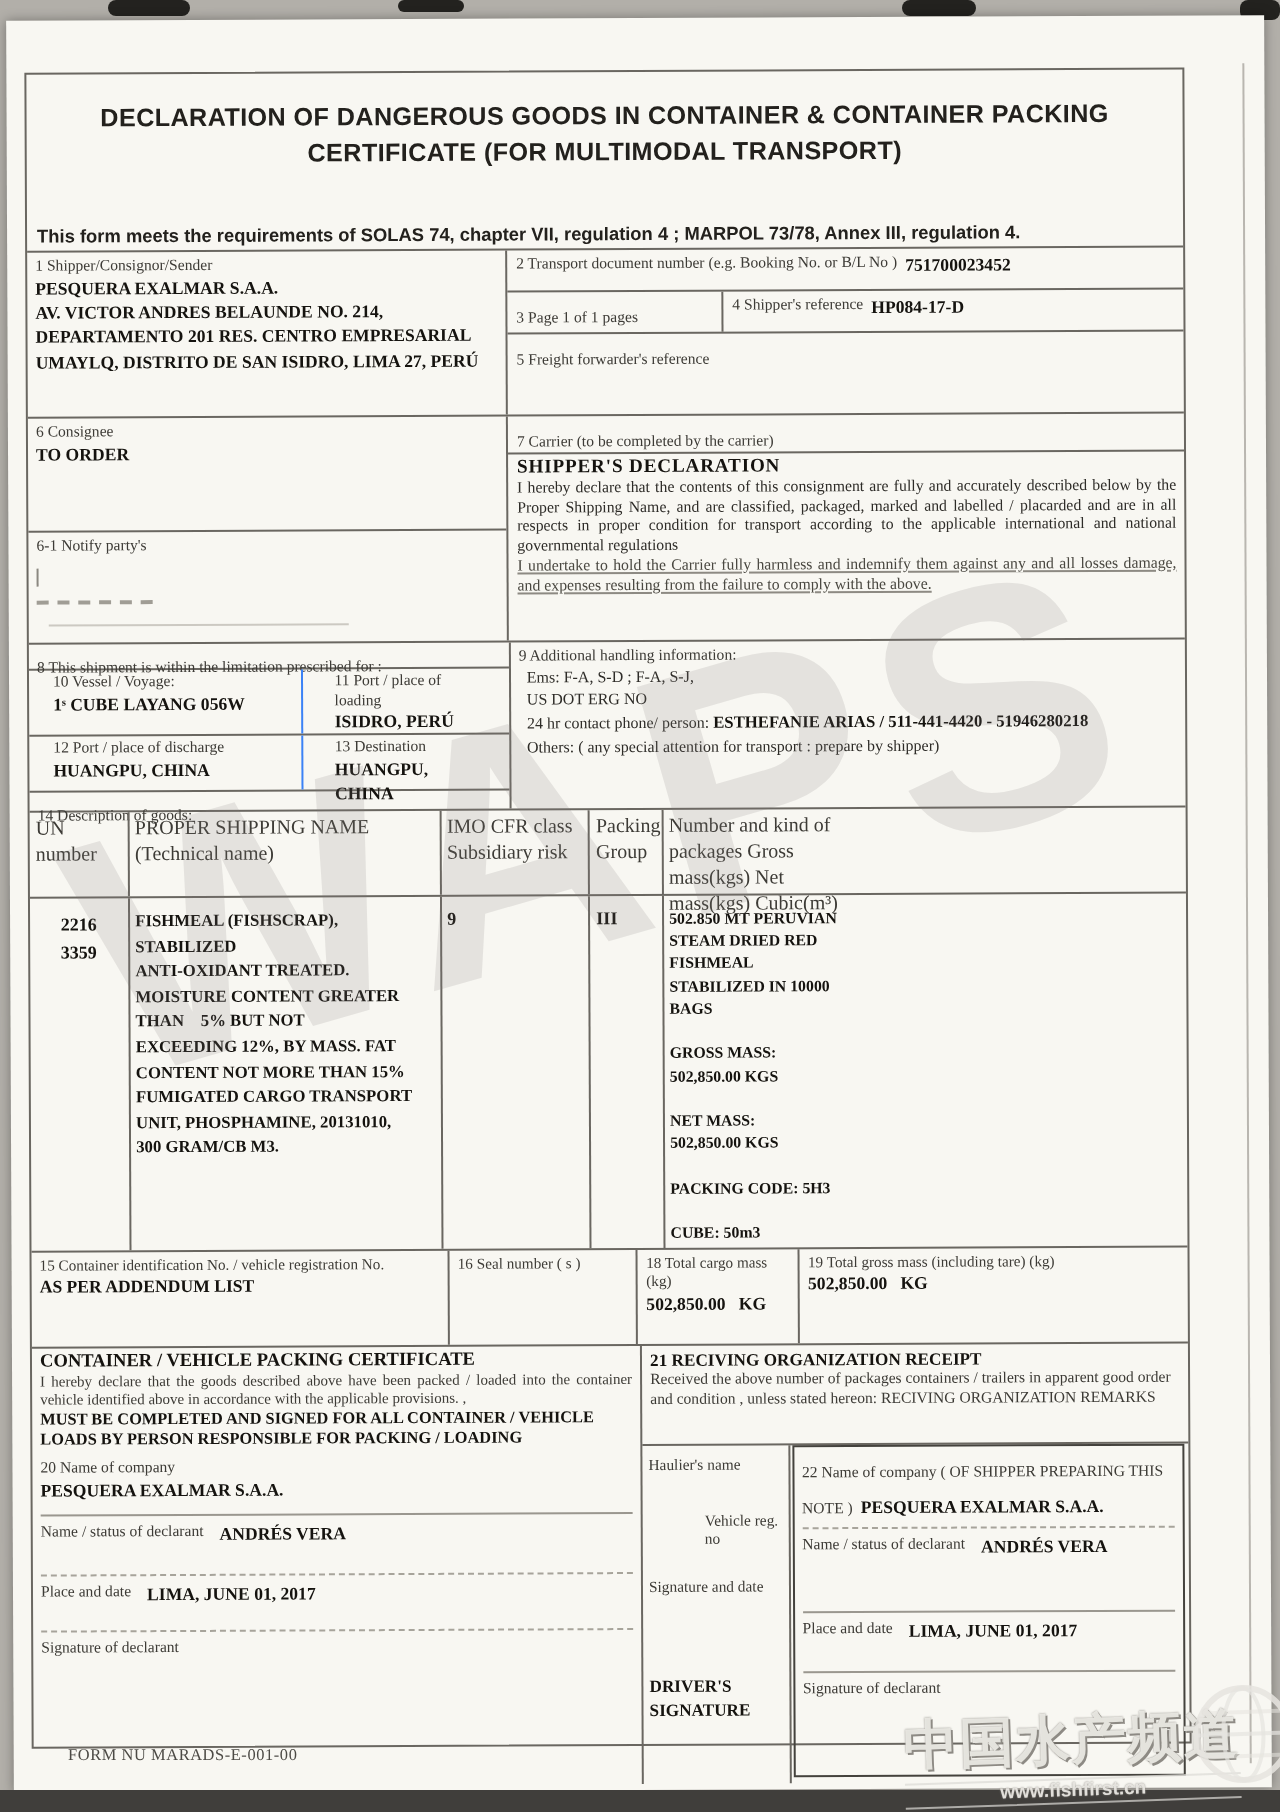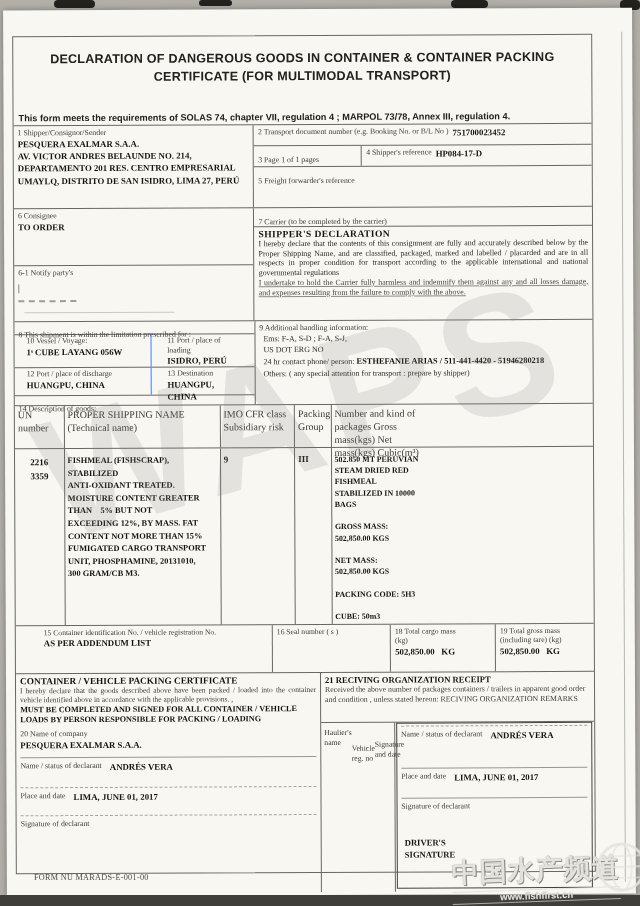--- a/index.html
+++ b/index.html
@@ -81,38 +81,38 @@
   .ghead .gc{font-size:10px;color:#3d3b36;line-height:1.3;}
   .un-val{text-align:center;font-size:9px;font-weight:bold;padding-top:6px;line-height:1.6;color:#15130f;}
   .gname{font-size:8.4px;font-weight:bold;line-height:1.5;color:#15130f;padding-top:6px;}
   .gsmall{font-size:9px;font-weight:bold;padding-top:6px;color:#15130f;}
   .gpkg{font-size:7.9px;font-weight:bold;line-height:1.42;color:#15130f;padding-top:6px;}
   .gother{font-size:8.4px;font-weight:bold;line-height:1.5;color:#15130f;padding-top:6px;}
 
   
   .r15{display:flex;height:47px;border-bottom:1.2px solid #6a6761;}
   .c15{width:36%;}.c16{width:16.3%;}.c17{width:16.7%;}.c18{width:14%;}.c19{flex:1;}
-  .r15 .cell{padding:2px 4px;margin-left:24px;}
+  .r15 .cell{padding:2px 4px;}
   .r15 .lab{font-size:7.6px;}
 
   
   .bott{display:flex;height:219px;}
   .bl-col{width:52.6%;display:flex;flex-direction:column;padding:2px 4px 0 4px;box-sizing:border-box;}
   .cert-title{font-size:9.3px;font-weight:bold;color:#15130f;}
   .cert-p{font-size:7.5px;line-height:1.25;color:#3d3b36;text-align:justify;}
   .cert-must{font-size:8.2px;font-weight:bold;line-height:1.3;color:#15130f;}
   .ln{border-top:1px solid #9a978f;}
   .lnd{border-top:1px dashed #a7a49b;}
   .sigrow{display:flex;gap:8px;align-items:flex-start;padding-top:3px;}
   .br-col{flex:1;border-left:1px solid #6a6761;display:flex;flex-direction:column;}
   .b21{height:50px;border-bottom:1px solid #6a6761;padding:2px 4px;box-sizing:border-box;}
   .b21 .lab{font-size:7.8px;line-height:1.3;}
   .b21-title{font-size:8.6px;font-weight:bold;color:#15130f;}
   .hrow{flex:1;display:flex;}
-  .haul{width:27%;border-right:1px solid #6a6761;padding:3px 3px;box-sizing:border-box;display:flex;flex-direction:row;}
+  .haul{width:27%;border-right:1px solid #6a6761;padding:3px 3px;box-sizing:border-box;display:flex;flex-direction:column;}
   .haul .lab{font-size:7.7px;}
   .driver{margin-top:auto;margin-bottom:28px;font-size:8.6px;font-weight:bold;color:#15130f;line-height:1.4;}
   .b22{flex:1;border:1.4px solid #44423d;margin:0 2px 3px 1px;display:flex;flex-direction:column;padding:2px 4px;box-sizing:border-box;}
 
   
   .formno{position:absolute;left:34px;top:873px;font-size:8.2px;color:#4c4a45;letter-spacing:.3px;z-index:5;}
 
   
   .wm-diag{
     position:absolute;left:30px;top:300px;width:620px;z-index:3;pointer-events:none;
@@ -327,28 +327,32 @@
         </div>
 
         <div class="br-col">
           <div class="b21">
             <div class="b21-title">21 RECIVING ORGANIZATION RECEIPT</div>
             <div class="lab">Received the above number of packages   containers / trailers in apparent good order and condition , unless stated hereon: RECIVING ORGANIZATION REMARKS</div>
           </div>
           <div class="hrow">
             <div class="haul">
               <div class="lab" style="margin-top:2px;">Haulier's name</div>
-              <div class="lab" style="margin-top:18px;">Vehicle reg. no</div>
+              <div class="lab" style="margin-top:18px;margin-left:28px;">Vehicle reg. no</div>
               <div class="lab" style="margin-top:14px;">Signature and date</div>
               <div class="driver">
                 <div>DRIVER'S</div>
                 <div>SIGNATURE</div>
               </div>
             </div>
             <div class="b22">
+              <div style="height:38px;">
+                <span class="lab">22 Name of company ( OF SHIPPER PREPARING THIS NOTE )</span>
+                <span class="val">PESQUERA EXALMAR S.A.A.</span>
+              </div>
               <div class="lnd sigrow" style="height:38px;">
                 <span class="lab">Name / status of declarant</span>
                 <span class="val">ANDRÉS VERA</span>
               </div>
               <div class="ln sigrow" style="height:26px;">
                 <span class="lab">Place and date</span>
                 <span class="val">LIMA, JUNE 01, 2017</span>
               </div>
               <div class="ln sigrow" style="flex:1;">
                 <span class="lab">Signature of declarant</span>

